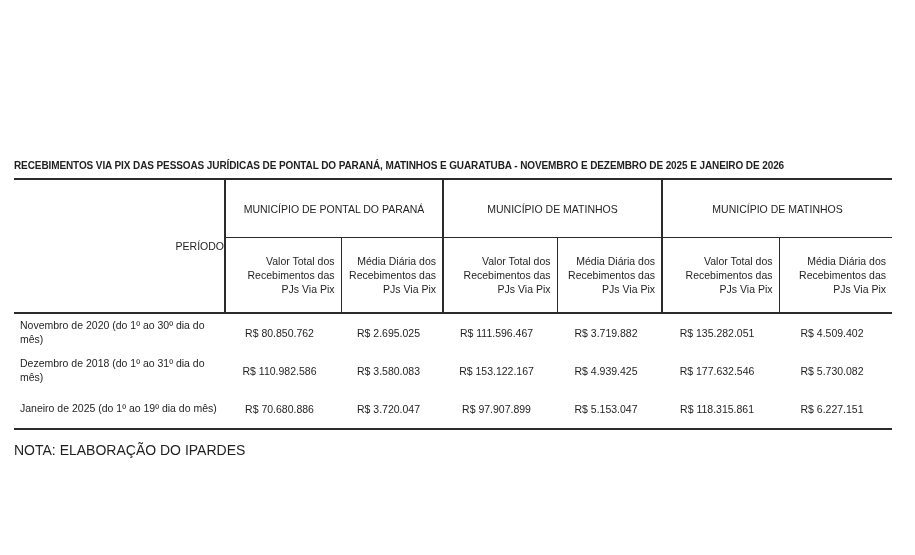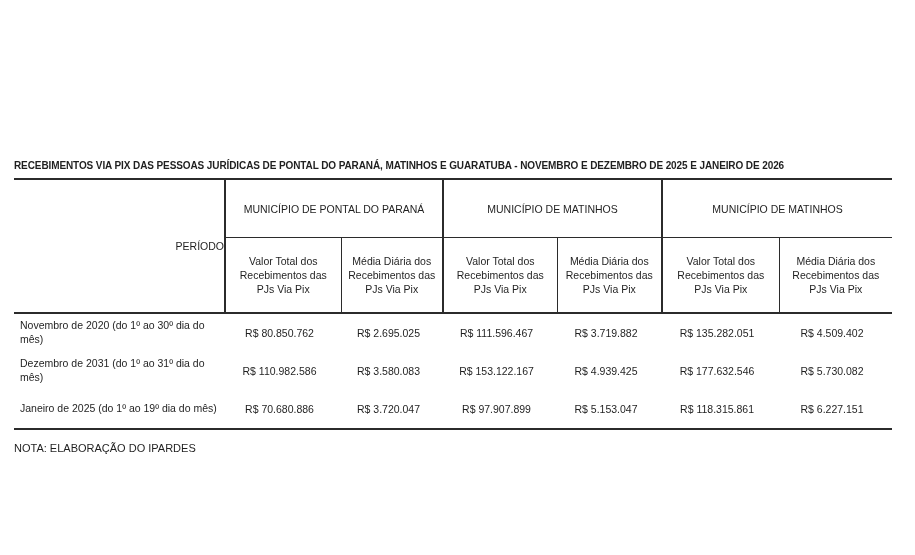--- a/index.html
+++ b/index.html
@@ -50,21 +50,21 @@
     text-align: center;
     vertical-align: middle;
     padding: 17px 2px;
     overflow: hidden;
     white-space: nowrap;
   }
   th.sub {
     border-left: 1.5px solid #2b2b2b;
     border-bottom: 2px solid #2b2b2b;
     height: 54px;
-    text-align: center;
+    text-align: right;
     vertical-align: middle;
     line-height: 1.35;
     padding: 10px 6px;
   }
   th.sub.group-start {
     border-left: 2px solid #2b2b2b;
   }
   tbody td {
     height: 34px;
     vertical-align: middle;
@@ -73,21 +73,21 @@
     text-align: left;
     padding: 2px 5px 2px 6px;
     line-height: 1.3;
   }
   td.num {
     text-align: center;
     padding-right: 8px;
     white-space: nowrap;
   }
   .fonte { margin-top: 9px;  font-size: 10.5px; }
-  .nota  { margin-top: 12px; font-size: 11px; }
+  .nota  { margin-top: 12px; font-size: 14px; }
 </style>
 </head>
 <body>
 
 <div class="doc">
 
   <div class="title">RECEBIMENTOS VIA PIX DAS PESSOAS JURÍDICAS DE PONTAL DO PARANÁ, MATINHOS E GUARATUBA - NOVEMBRO E DEZEMBRO DE 2025 E JANEIRO DE 2026</div>
 
   <table class="pix">
     <colgroup>
@@ -119,21 +119,21 @@
       <tr>
         <td class="period">Novembro de 2020 (do 1º ao 30º dia do mês)</td>
         <td class="num">R$ 80.850.762</td>
         <td class="num">R$ 2.695.025</td>
         <td class="num">R$ 111.596.467</td>
         <td class="num">R$ 3.719.882</td>
         <td class="num">R$ 135.282.051</td>
         <td class="num">R$ 4.509.402</td>
       </tr>
       <tr>
-        <td class="period">Dezembro de 2031 (do 1º ao 31º dia do mês)</td>
+        <td class="period">Dezembro de 2018 (do 1º ao 31º dia do mês)</td>
         <td class="num">R$ 110.982.586</td>
         <td class="num">R$ 3.580.083</td>
         <td class="num">R$ 153.122.167</td>
         <td class="num">R$ 4.939.425</td>
         <td class="num">R$ 177.632.546</td>
         <td class="num">R$ 5.730.082</td>
       </tr>
       <tr>
         <td class="period">Janeiro de 2025 (do 1º ao 19º dia do mês)</td>
         <td class="num">R$ 70.680.886</td>

